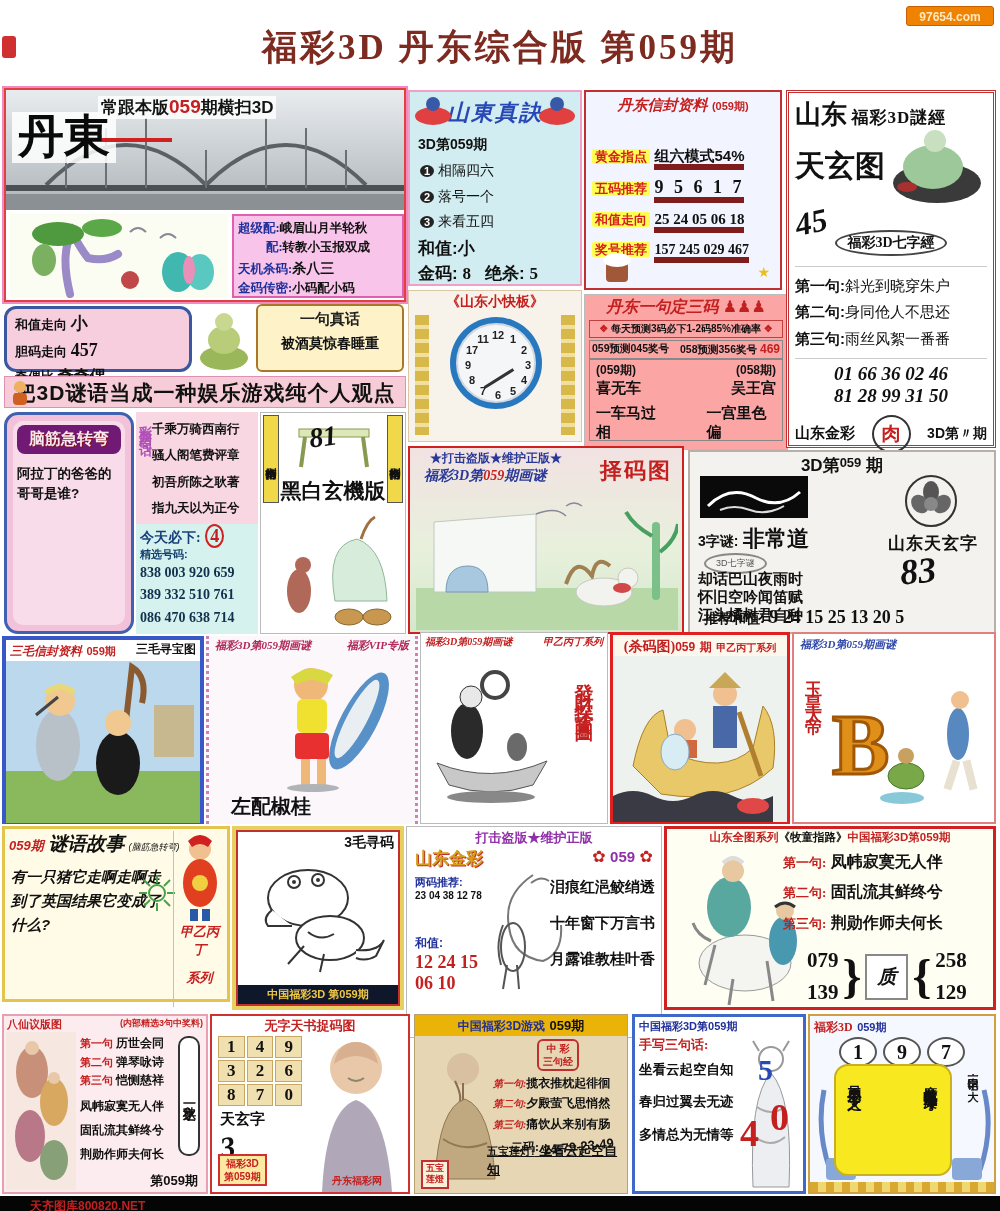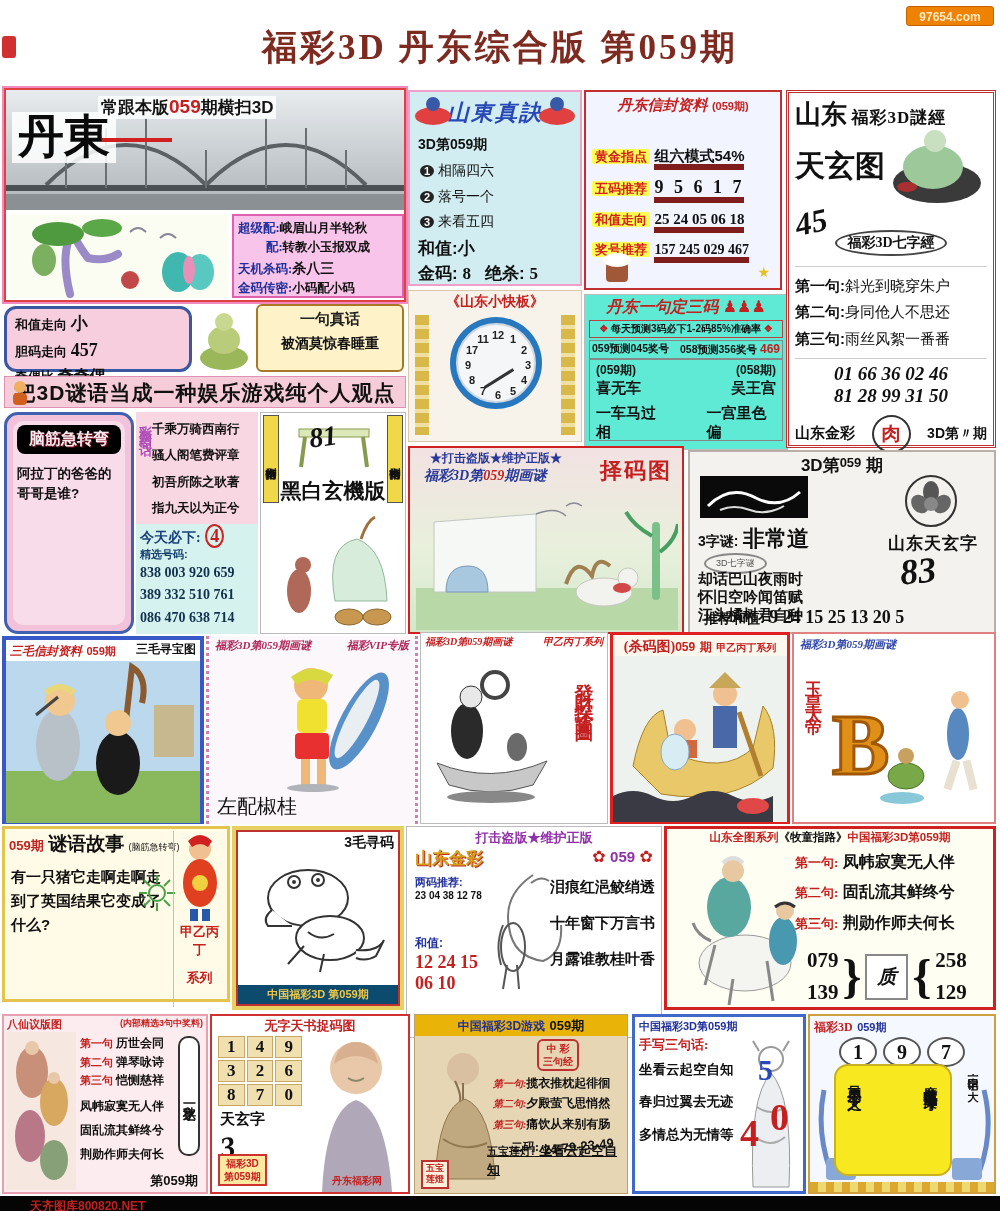--- a/index.html
+++ b/index.html
@@ -93,21 +93,21 @@
   <div class="abs" style="left:4px;top:376px;width:402px;height:32px;background:#f6ccd8;border:1px solid #e090b0;">
     <svg class="abs" style="left:2px;top:2px;" width="26" height="28" viewBox="0 0 26 28">
       <circle cx="13" cy="8" r="6" fill="#f0b060"></circle>
         <rect x="6" y="14" width="14" height="12" rx="4" fill="#d06020"></rect>
     </svg>
     <div class="ctr b" style="font-size:21px;line-height:32px;letter-spacing:1px;">把3D谜语当成一种娱乐游戏纯个人观点</div>
   </div>
 
   <div class="abs" style="left:4px;top:412px;width:130px;height:222px;background:#f2c2da;border:3px solid #4060b0;border-radius:14px;padding:6px;">
     <div style="background:#f8dcea;border-radius:10px;height:100%;box-sizing:border-box;padding:4px;">
-      <div class="ctr ser" style="background:#000000;border-radius:8px;color:#f8e8ee;font-weight:900;font-size:16px;padding:4px 0;text-shadow:1px 1px 0 #801020;">脑筋急转弯</div>
+      <div class="ctr ser" style="background:#701a75;border-radius:8px;color:#f8e8ee;font-weight:900;font-size:16px;padding:4px 0;text-shadow:1px 1px 0 #801020;">脑筋急转弯</div>
       <div class="b" style="font-size:13.5px;margin-top:10px;line-height:1.5;">阿拉丁的爸爸的哥哥是谁?</div>
     </div>
   </div>
 
   <div class="abs" style="left:136px;top:412px;width:122px;height:112px;background:#f8d6e2;">
     <div class="abs v" style="left:0;top:4px;height:104px;font-size:13px;font-weight:bold;color:#b050b8;letter-spacing:4px;">彩票四句话</div>
     <div class="abs" style="left:16px;top:4px;width:104px;font-size:12.5px;font-weight:bold;line-height:2.1;">
       <div>千乘万骑西南行</div>
       <div>骚人阁笔费评章</div>
       <div>初吾所陈之耿著</div>
@@ -202,21 +202,21 @@
       <div><span class="chip" style="font-size:13px;">和值走向</span> <span class="b uline ser" style="font-size:15px;">25 24 05 06 18</span></div>
       <div><span class="chip" style="font-size:13px;">奖号推荐</span> <span class="b uline ser" style="font-size:14px;">157 245 029 467</span></div>
     </div>
     <svg class="abs" style="left:8px;bottom:2px;" width="44" height="40" viewBox="0 0 44 40">
       <rect x="12" y="16" width="22" height="20" rx="4" fill="#a05838"></rect>
         <ellipse cx="23" cy="14" rx="14" ry="7" fill="#fff"></ellipse>
     </svg>
     <span class="abs" style="right:10px;bottom:8px;color:#e8c020;font-size:14px;">★</span>
   </div>
 
-  <div class="abs panel" style="left:584px;top:294px;width:204px;height:156px;background:#5eead4;">
+  <div class="abs panel" style="left:584px;top:294px;width:204px;height:156px;background:#fca5a5;">
     <div class="ctr" style="margin-top:2px;"><span class="ser b red" style="font-size:16px;font-style:italic;">丹东一句定三码</span>
       <span class="red">♟♟♟</span></div>
     <div class="ctr b" style="border:1px solid #c04040;margin:2px 4px;font-size:10px;padding:1px 0;">
       <span class="red">❖</span>
       <span>每天预测3码必下1-2码85%准确率</span>
       <span class="red">❖</span>
     </div>
     <div style="border:1px solid #888;margin:0 4px;font-size:10.5px;font-weight:bold;padding:1px 2px;display:flex;justify-content:space-between;">
       <span>059预测045奖号</span>
       <span><span>058预测356奖号</span> <span class="red" style="font-size:12px;">469</span></span>
@@ -351,21 +351,21 @@
       <ellipse cx="150" cy="66" rx="18 " ry="54" fill="#5890c8" transform="rotate(28 150 66)"></ellipse>
       <ellipse cx="148" cy="64" rx="10" ry="44" fill="#e8eef2" transform="rotate(28 148 64)"></ellipse>
       <circle cx="102" cy="30" r="17" fill="#f0b878"></circle>
       <path d="M82 22 q20 -16 42 -2 l-6 10 q-16 -10 -30 0 Z" fill="#d8d840"></path>
       <rect x="88" y="44" width="30" height="34" rx="6" fill="#f0e030"></rect>
       <rect x="86" y="78" width="34" height="26" rx="4" fill="#e83030"></rect>
       <rect x="92" y="104" width="9" height="26" fill="#f0b878"></rect>
       <rect x="108" y="104" width="9" height="26" fill="#f0b878"></rect>
       <ellipse cx="104" cy="133" rx="26" ry="4" fill="#b0b4b8"></ellipse>
     </svg>
-    <div class="ser" style="font-size:20px;font-weight:400;margin-left:8px;">左配椒桂</div>
+    <div class="ser" style="font-size:20px;font-weight:700;margin-left:22px;">左配椒桂</div>
   </div>
 
   <div class="abs panel" style="left:420px;top:632px;width:188px;height:192px;">
     <div style="display:flex;justify-content:space-between;padding:2px 4px;">
       <span class="ser red b" style="font-size:10px;font-style:italic;">福彩3D第059期画谜</span>
       <span class="ser red b" style="font-size:10px;font-style:italic;">甲乙丙丁系列</span>
     </div>
     <svg width="140" height="160" viewBox="0 0 140 160">
       <path d="M16 112 Q70 134 126 110 L112 134 Q70 148 28 134 Z" fill="#c8c8c8" stroke="#555"></path>
       <ellipse cx="46" cy="80" rx="16" ry="28" fill="#2a2a2a"></ellipse>
@@ -406,21 +406,21 @@
       <ellipse cx="78" cy="112" rx="18" ry="13" fill="#78a848" stroke="#4a7828"></ellipse>
       <circle cx="78" cy="92" r="8" fill="#c8a060"></circle>
       <ellipse cx="130" cy="70" rx="11" ry="26" fill="#5888c0"></ellipse>
       <circle cx="132" cy="36" r="9" fill="#f0c090"></circle>
       <rect x="120" y="96" width="8" height="30" fill="#e8e0d0" transform="rotate(18 124 111)"></rect>
       <rect x="138" y="96" width="8" height="30" fill="#e8e0d0" transform="rotate(-14 142 111)"></rect>
       <ellipse cx="74" cy="134" rx="22" ry="6" fill="#88c8d8"></ellipse>
     </svg>
   </div>
 
-  <div class="abs" style="left:2px;top:826px;width:228px;height:176px;background:#fffbe6;border:3px solid #e2c44e;">
+  <div class="abs" style="left:2px;top:826px;width:228px;height:176px;background:#fffbe6;border:3px solid #e2c44e;font-style:italic;">
     <div style="padding:2px 4px;">
       <span class="red b" style="font-size:13px;">059期</span>
       <span class="ser" style="font-size:19px;font-weight:900;">谜语故事</span>
       <span style="font-size:9px;">(脑筋急转弯)</span>
     </div>
     <div class="b" style="font-size:15px;line-height:1.6;padding:6px 6px 0 6px;width:150px;">有一只猪它走啊走啊走到了英国结果它变成了什么?</div>
     <svg class="abs" style="left:132px;top:44px;" width="40" height="40" viewBox="0 0 40 40">
       <circle cx="20" cy="20" r="8" fill="none" stroke="#48a048" stroke-width="2"></circle>
       <g stroke="#48a048" stroke-width="2">
           <line x1="20" y1="2" x2="20" y2="10"></line>
@@ -455,21 +455,21 @@
         <path d="M20 56 q-10 8 -4 16 l24 0" fill="#fff" stroke="#333" stroke-width="2"></path>
         <circle cx="42" cy="28" r="6" fill="#fff" stroke="#333" stroke-width="2"></circle>
           <circle cx="42" cy="28" r="2" fill="#333"></circle>
         <circle cx="66" cy="26" r="6" fill="#fff" stroke="#333" stroke-width="2"></circle>
           <circle cx="66" cy="26" r="2" fill="#333"></circle>
         <ellipse cx="78" cy="84" rx="34" ry="22" fill="#fff" stroke="#333" stroke-width="2"></ellipse>
         <path d="M104 96 q22 2 28 -10 l-8 16 q-10 6 -20 2" fill="#fff" stroke="#333" stroke-width="2"></path>
         <path d="M52 92 l-16 18 M72 100 l-4 18" stroke="#333" stroke-width="2" fill="none"></path>
         <path d="M56 78 q12 10 26 2" stroke="#333" stroke-width="2" fill="none"></path>
       </svg>
-      <div class="ctr" style="position:absolute;left:0;right:0;bottom:0;background:#0c4a6e;color:#f0c848;font-size:11px;font-weight:bold;padding:2px 0;">中国福彩3D 第059期</div>
+      <div class="ctr" style="position:absolute;left:0;right:0;bottom:0;background:#0f172a;color:#f0c848;font-size:11px;font-weight:bold;padding:2px 0;">中国福彩3D 第059期</div>
     </div>
   </div>
 
   <div class="abs panel" style="left:406px;top:826px;width:256px;height:212px;">
     <div class="ctr b" style="font-size:13px;color:#9030a8;margin-top:2px;">打击盗版★维护正版</div>
     <div style="display:flex;justify-content:space-between;padding:0 8px;">
       <span class="ser" style="font-size:17px;font-weight:900;color:#d4a017;text-shadow:1px 1px 0 #c03030;">山东金彩</span>
       <span><span class="red">✿</span>
       <span class="b" style="color:#9030a8;font-size:15px;">059</span>
       <span class="red">✿</span></span>
@@ -504,21 +504,21 @@
     <svg class="abs" style="left:4px;top:16px;" width="140" height="164" viewBox="0 0 140 164">
       <ellipse cx="74" cy="118" rx="46" ry="28" fill="#f4f4f0" stroke="#999"></ellipse>
       <path d="M40 96 q-14 -6 -18 -18 M44 100 l-10 40 M96 116 l6 40 M62 134 l-4 26" stroke="#888" stroke-width="3" fill="none"></path>
       <ellipse cx="58" cy="62" rx="22" ry="30" fill="#58a8a0"></ellipse>
       <circle cx="62" cy="26" r="11" fill="#e8c8a0"></circle>
       <path d="M52 18 q10 -10 20 0" stroke="#ddd" stroke-width="4" fill="none"></path>
       <ellipse cx="112" cy="96" rx="14" ry="24" fill="#4898b0"></ellipse>
       <circle cx="114" cy="66" r="9" fill="#e8c8a0"></circle>
       <path d="M104 62 q10 -8 20 0" stroke="#333" stroke-width="3" fill="none"></path>
     </svg>
-    <div class="abs" style="left:128px;top:18px;line-height:1.9;">
+    <div class="abs" style="left:116px;top:18px;line-height:1.9;">
       <div><span class="ser red b" style="font-size:13px;">第一句:</span> <span class="b" style="font-size:16px;">凤帏寂寞无人伴</span></div>
       <div><span class="ser red b" style="font-size:13px;">第二句:</span> <span class="b" style="font-size:16px;">固乱流其鲜终兮</span></div>
       <div><span class="ser red b" style="font-size:13px;">第三句:</span> <span class="b" style="font-size:16px;">荆勋作师夫何长</span></div>
     </div>
     <div class="abs" style="left:140px;top:116px;display:flex;align-items:center;gap:4px;">
       <div class="ser b ctr" style="font-size:21px;line-height:1.5;">
         <div>079</div>
         <div>139</div>
       </div>
       <span class="ser" style="font-size:48px;font-weight:bold;">}</span>

